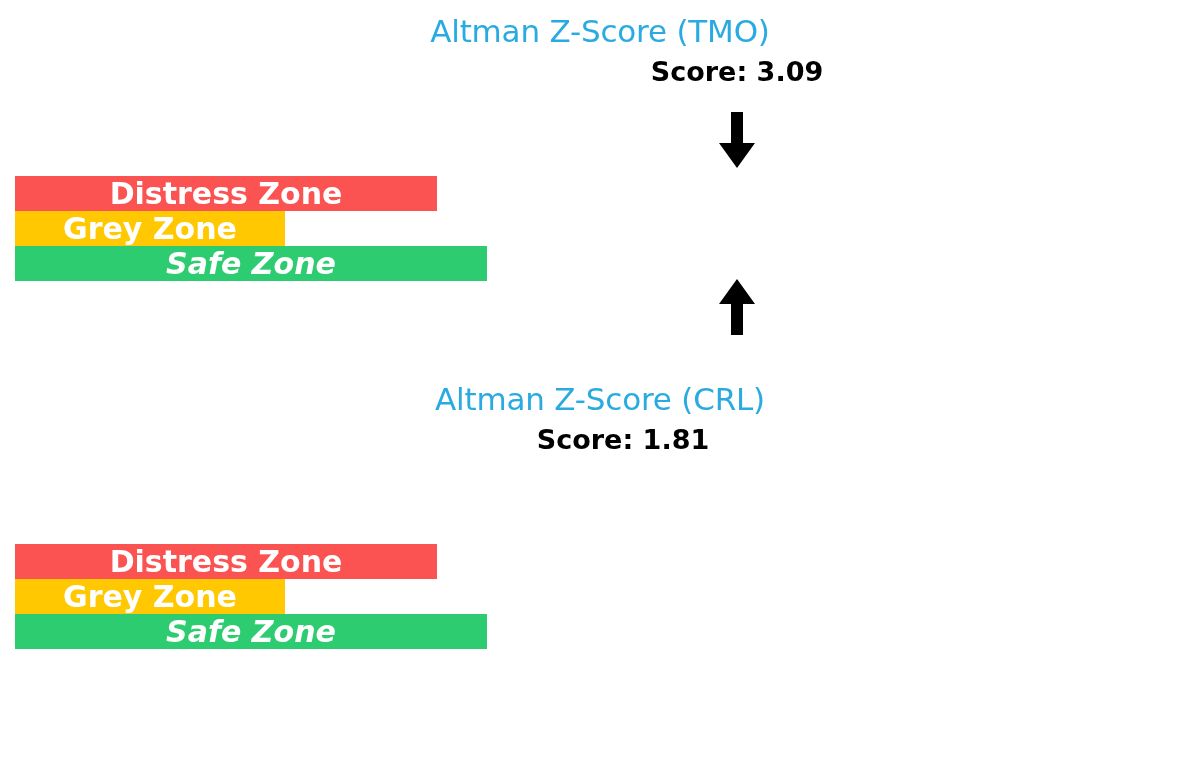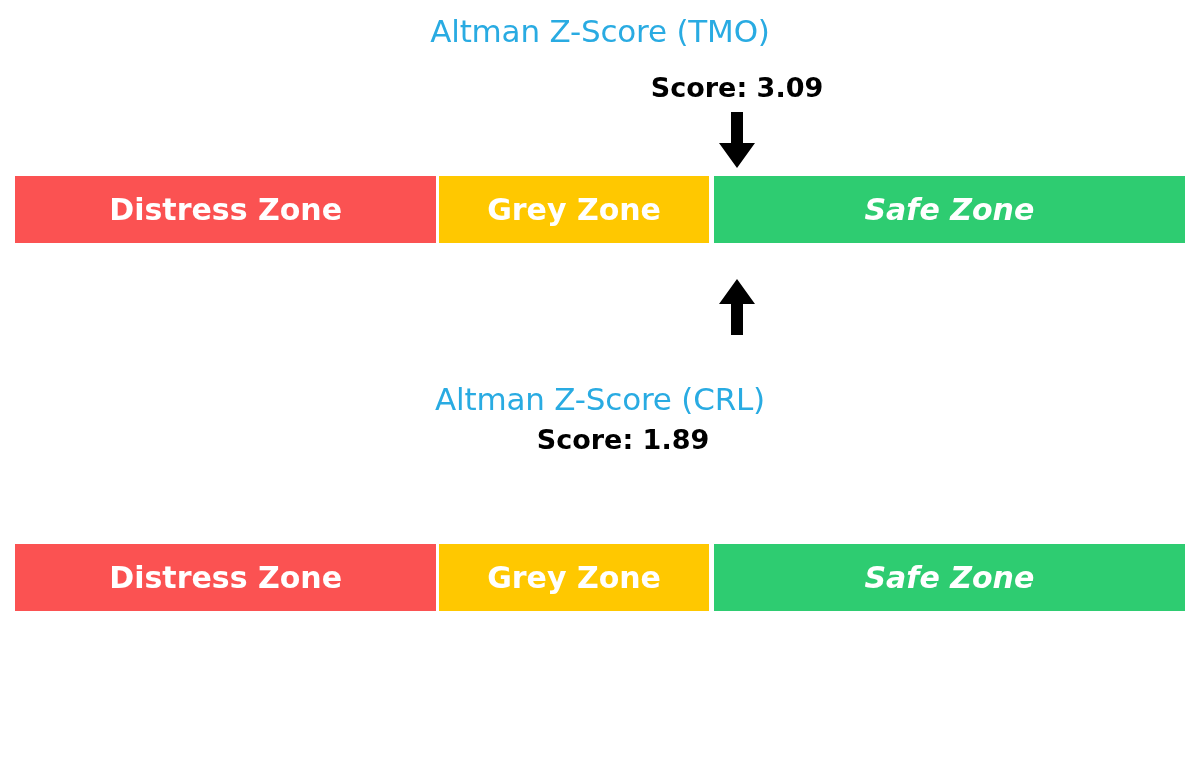--- a/index.html
+++ b/index.html
@@ -41,31 +41,31 @@
   .score-label {
     position: absolute;
     text-align: center;
     color: #000000;
     font-family: "DejaVu Sans", sans-serif;
     font-size: 27px;
     font-weight: 700;
     white-space: nowrap;
     transform: translateX(-50%);
   }
-  #score-tmo { top: 72px; left: 737px; }
+  #score-tmo { top: 56px; left: 737px; }
   #score-crl { top: 56px; left: 623px; }
 
   
   .zone-bar {
     position: absolute;
     left: 15px;
     width: 1170px;
     height: 67px;
     display: flex;
-    flex-direction: row;
+    flex-direction: column;
   }
   #bar-tmo { top: 176px; }
   #bar-crl { top: 176px; }
 
   .zone {
     height: 100%;
     display: flex;
     align-items: center;
     justify-content: center;
     color: #ffffff;
@@ -123,21 +123,21 @@
       <polygon points="22,0 40,25 28,25 28,56 16,56 16,25 4,25" fill="#000000"></polygon>
     </svg>
   </div>
 
 </div>
 
 <div class="panel" id="panel-crl">
 
   <div class="chart-title" id="title-crl" style="color: rgb(41, 171, 226);">Altman Z-Score (CRL)</div>
 
-  <div class="score-label" id="score-crl" style="color: rgb(0, 0, 0);">Score: 1.89</div>
+  <div class="score-label" id="score-crl" style="color: rgb(0, 0, 0);">Score: 1.81</div>
 
   <div class="zone-bar" id="bar-crl">
     <div class="zone zone-distress" style="background: rgb(251, 82, 82); width: 422px; color: rgb(255, 255, 255);">
       <span>Distress Zone</span>
     </div>
     <div class="zone zone-grey" style="background: rgb(255, 200, 0); width: 270px; color: rgb(255, 255, 255);">
       <span>Grey Zone</span>
     </div>
     <div class="zone zone-safe" style="background: rgb(46, 204, 113); width: 472px; color: rgb(255, 255, 255);">
       <span>Safe Zone</span>

